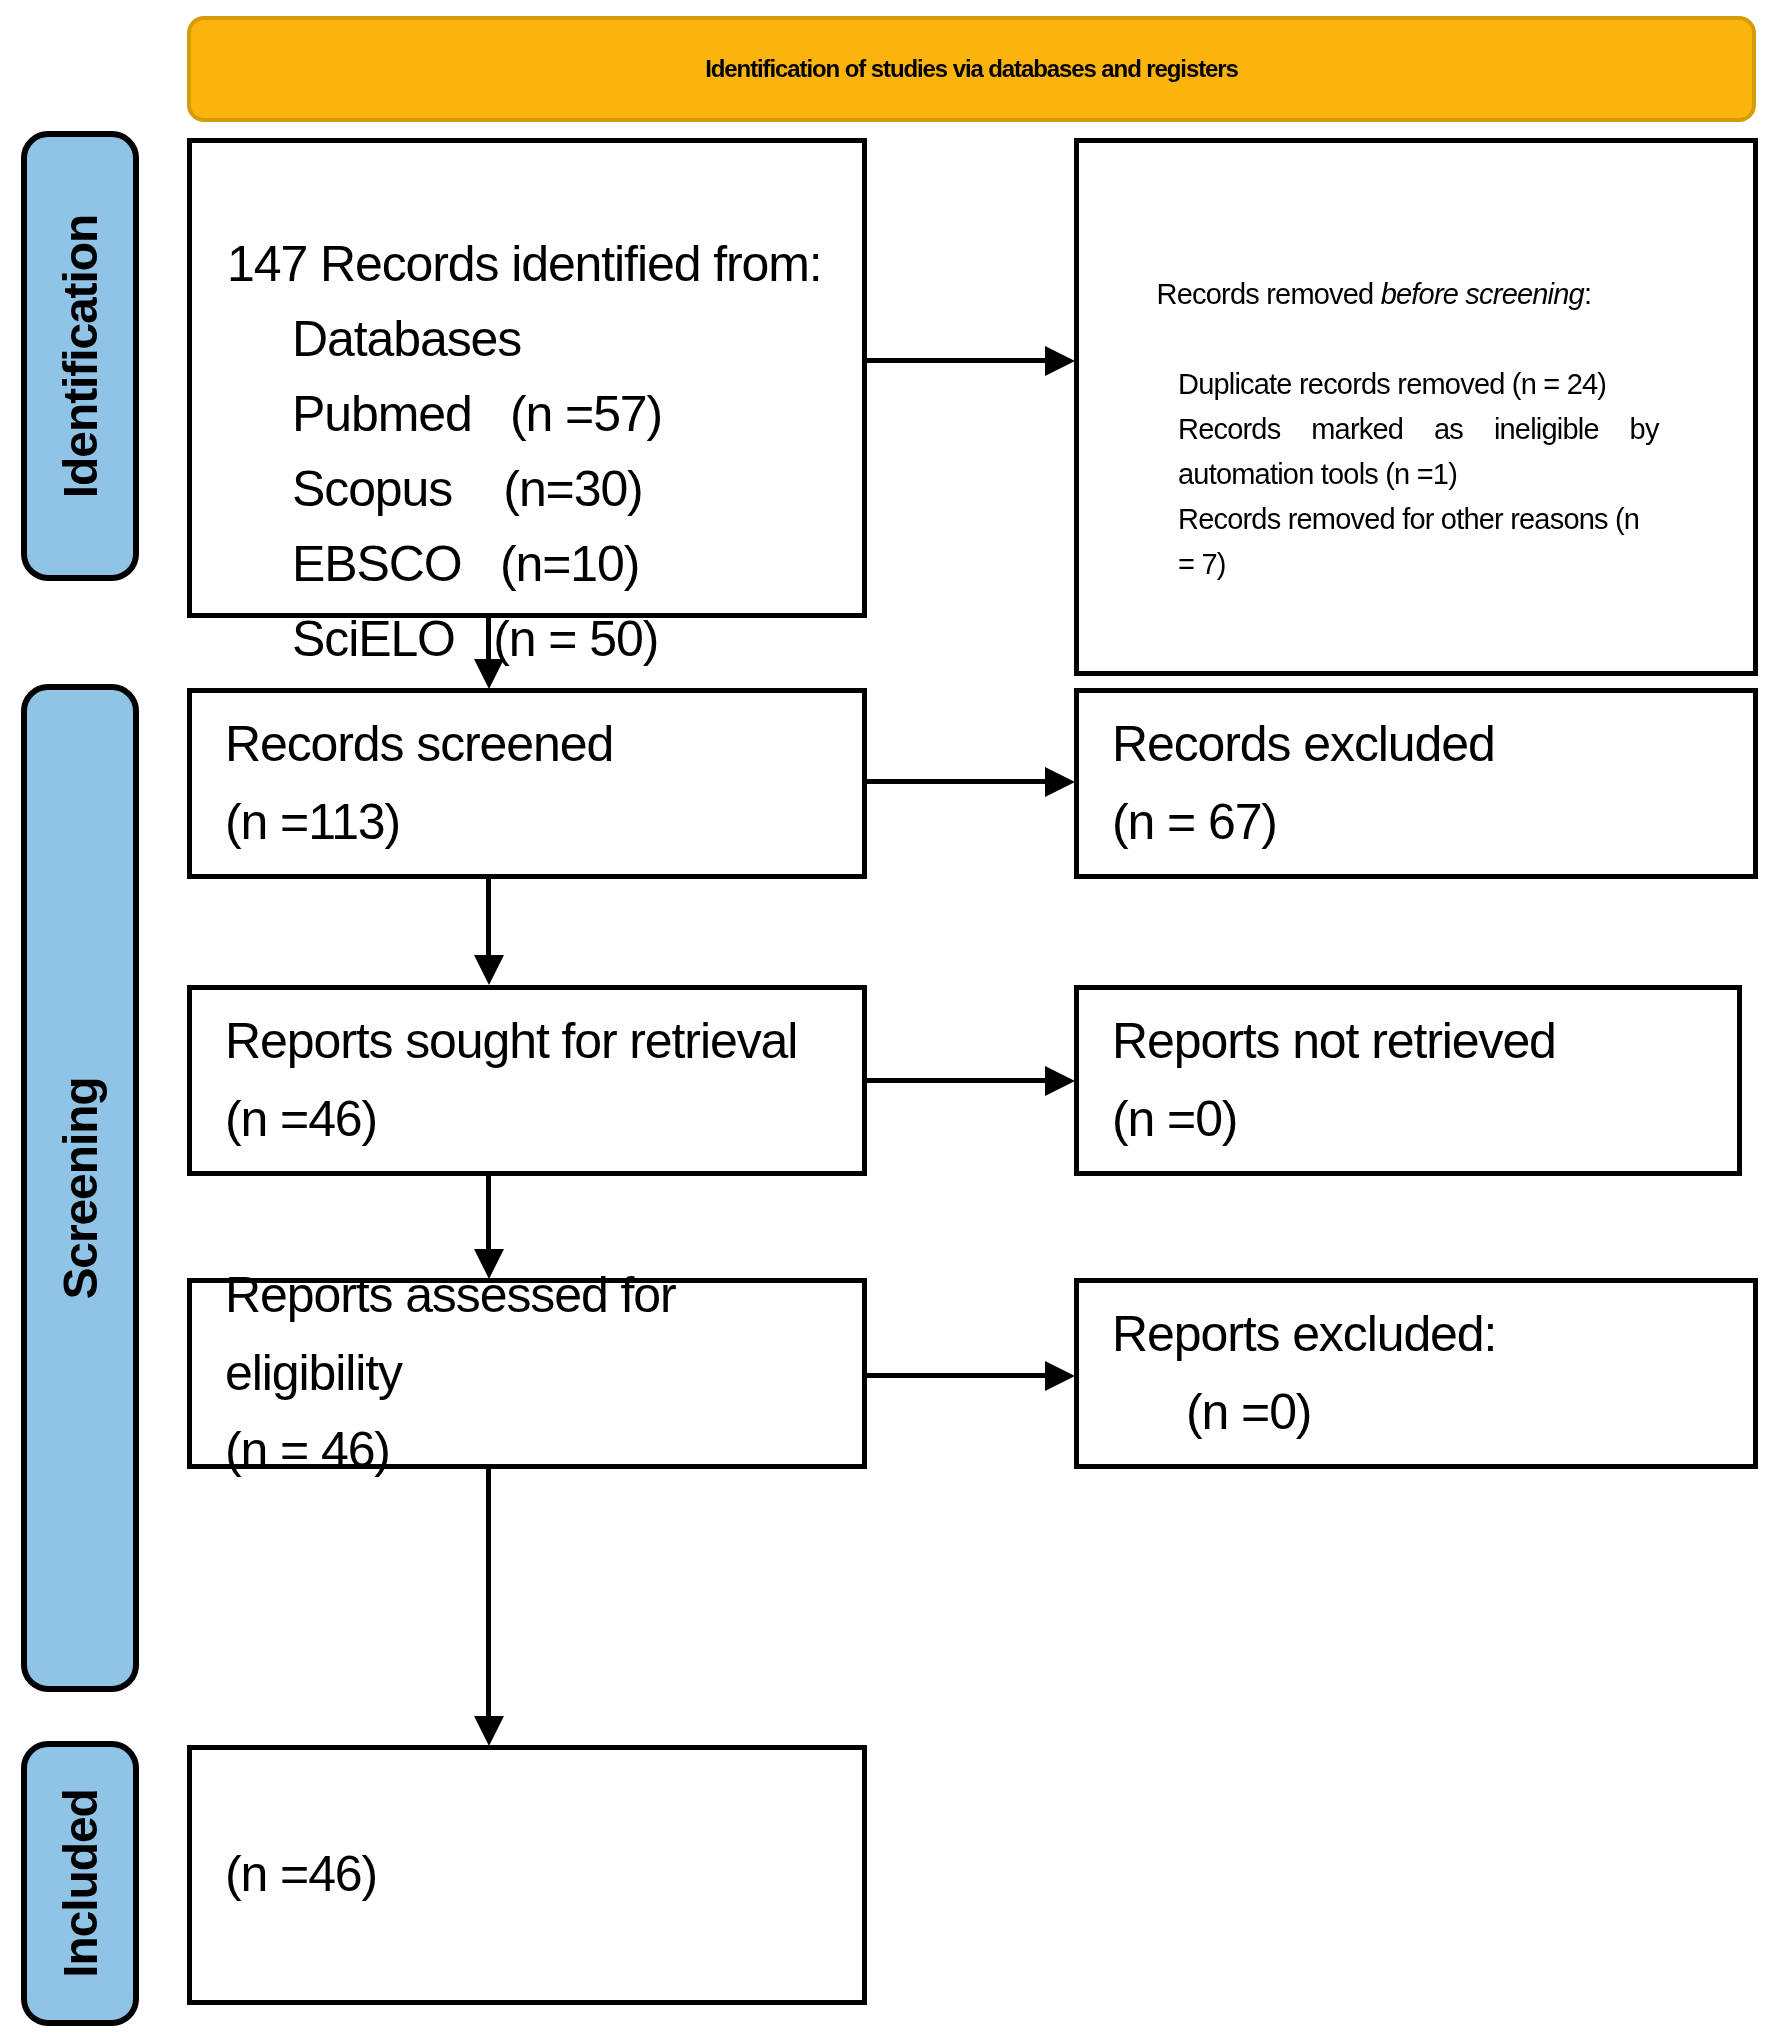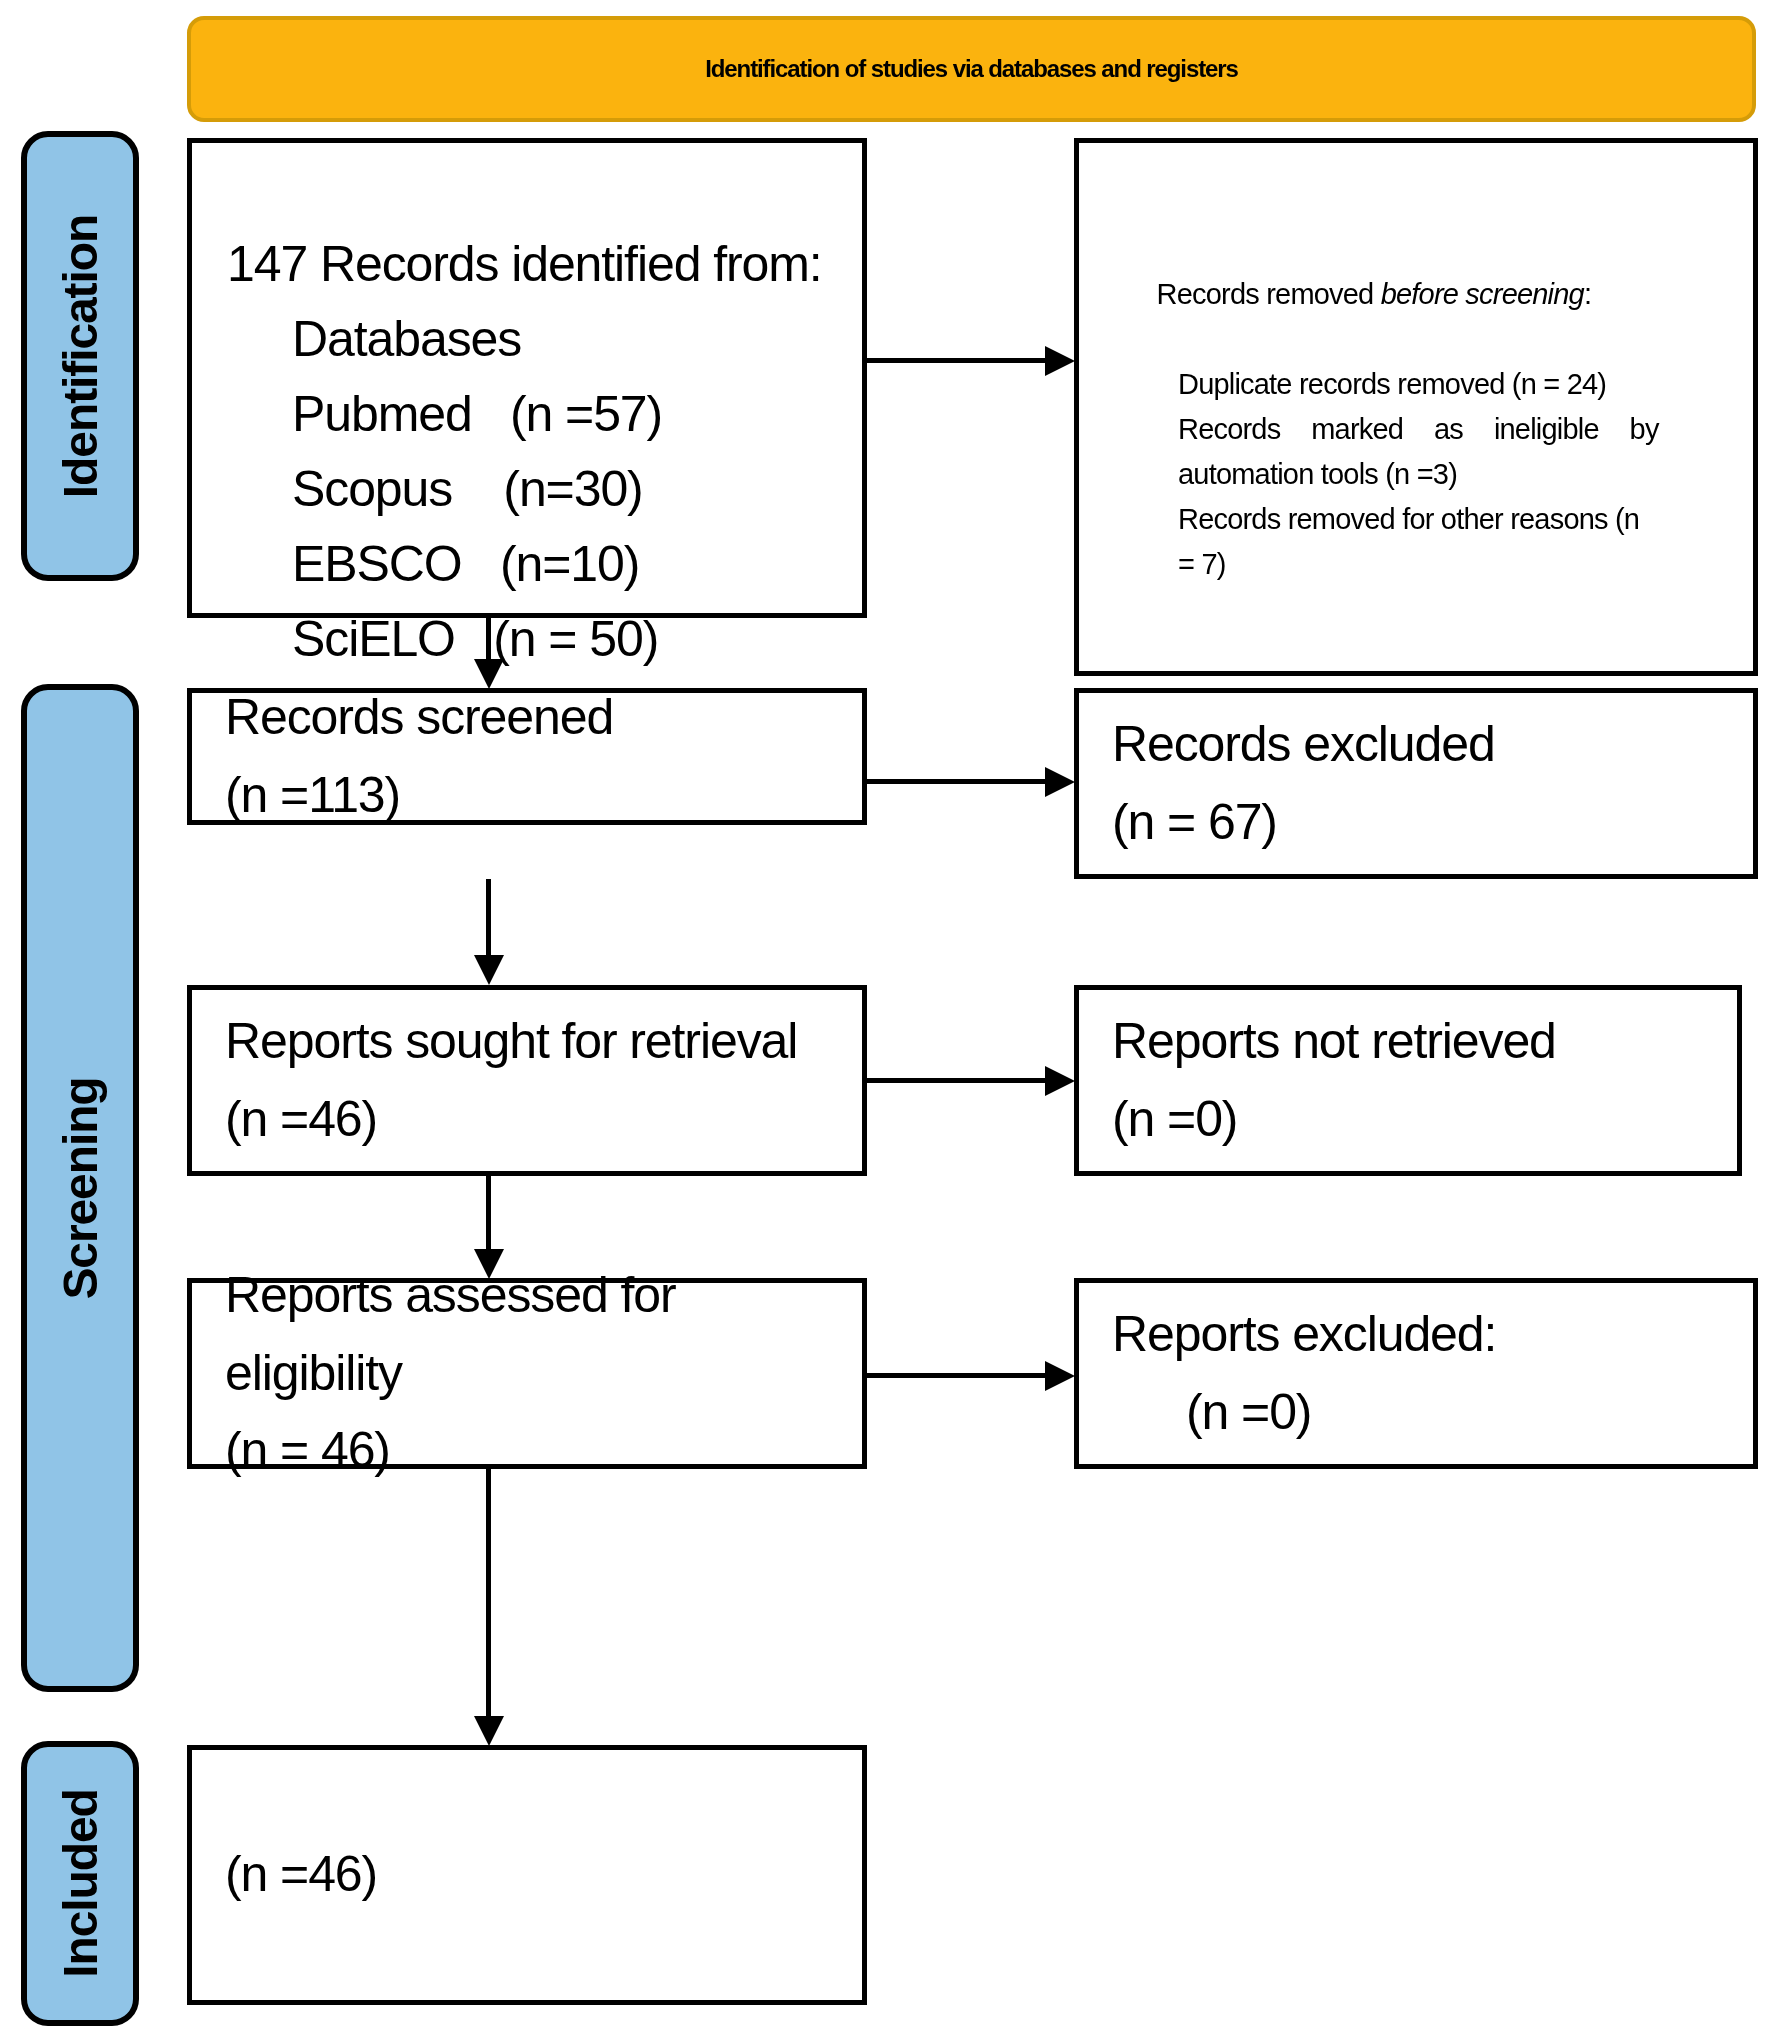--- a/index.html
+++ b/index.html
@@ -61,21 +61,21 @@
   #box-removed{
     left:1074px;top:138px;width:684px;height:538px;
     display:flex;flex-direction:column;justify-content:center;
     font-size:29px;letter-spacing:-0.8px;line-height:1.55;
     padding-left:34px;padding-right:23.6px;
   }
   .two-line{
     display:flex;flex-direction:column;justify-content:center;
     padding-left:33px;padding-right:11.2px;line-height:1.55;
   }
-  #box-screened{left:187px;top:688px;width:680px;height:137px;}
+  #box-screened{left:187px;top:688px;width:680px;height:191px;}
   #box-records-excluded{left:1074px;top:688px;width:684px;height:191px;}
   #box-sought{left:187px;top:985px;width:680px;height:191px;}
   #box-not-retrieved{left:1074px;top:985px;width:668px;height:191px;}
   #box-assessed{left:187px;top:1278px;width:680px;height:191px;}
   #box-reports-excluded{left:1074px;top:1278px;width:684px;height:191px;}
   #box-included{left:187px;top:1745px;width:680px;height:260px;}
   
   .varrow{
     position:absolute;width:31px;
     display:flex;flex-direction:column;align-items:center;
@@ -134,21 +134,21 @@
     <div class="line indent">EBSCO   (n=10)</div>
     <div class="line indent">SciELO   (n = 50)</div>
   </div>
 
   <div class="box" id="box-removed">
     <div class="line">
       <span>Records removed </span><span class="italic">before screening</span><span>:</span>
     </div>
     <div class="line indent">Duplicate records removed (n = 24)</div>
     <div class="line indent wide-words">Records marked as ineligible by</div>
-    <div class="line indent">automation tools (n =3)</div>
+    <div class="line indent">automation tools (n =1)</div>
     <div class="line indent">Records removed for other reasons (n</div>
     <div class="line indent">= 7)</div>
   </div>
 
   <div class="box two-line" id="box-screened">
     <div class="line">Records screened</div>
     <div class="line">(n =113)</div>
   </div>
   <div class="box two-line" id="box-records-excluded">
     <div class="line">Records excluded</div>

